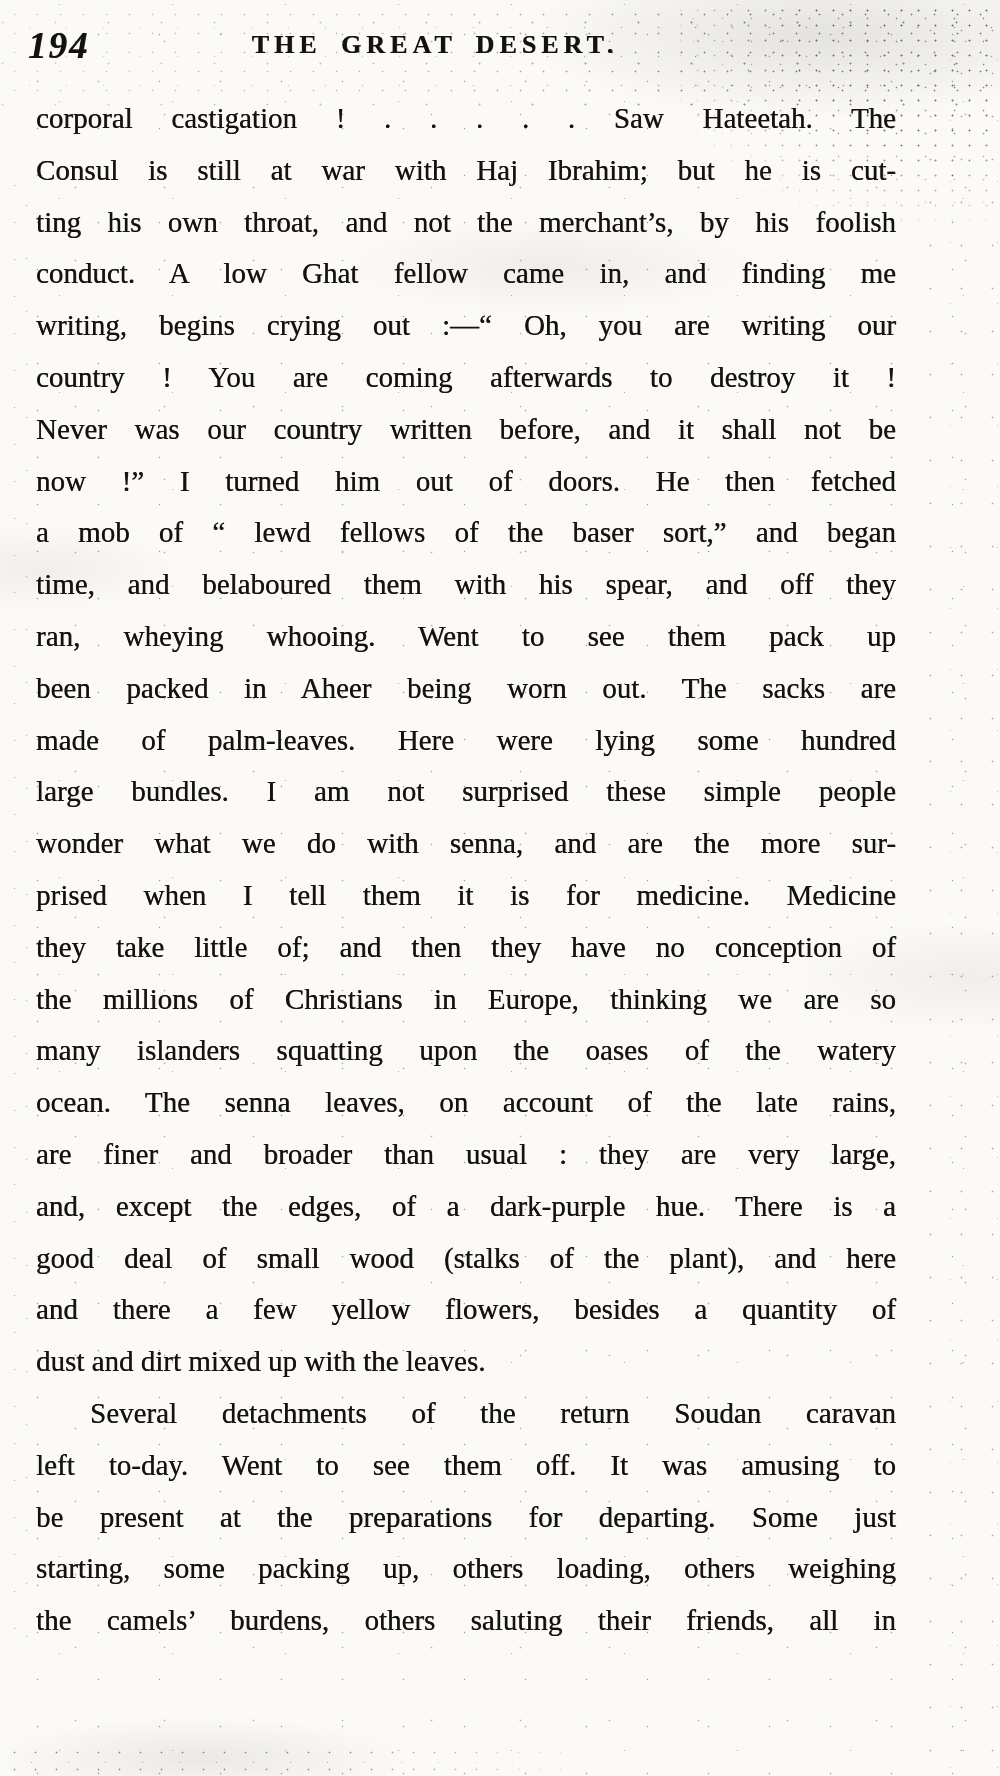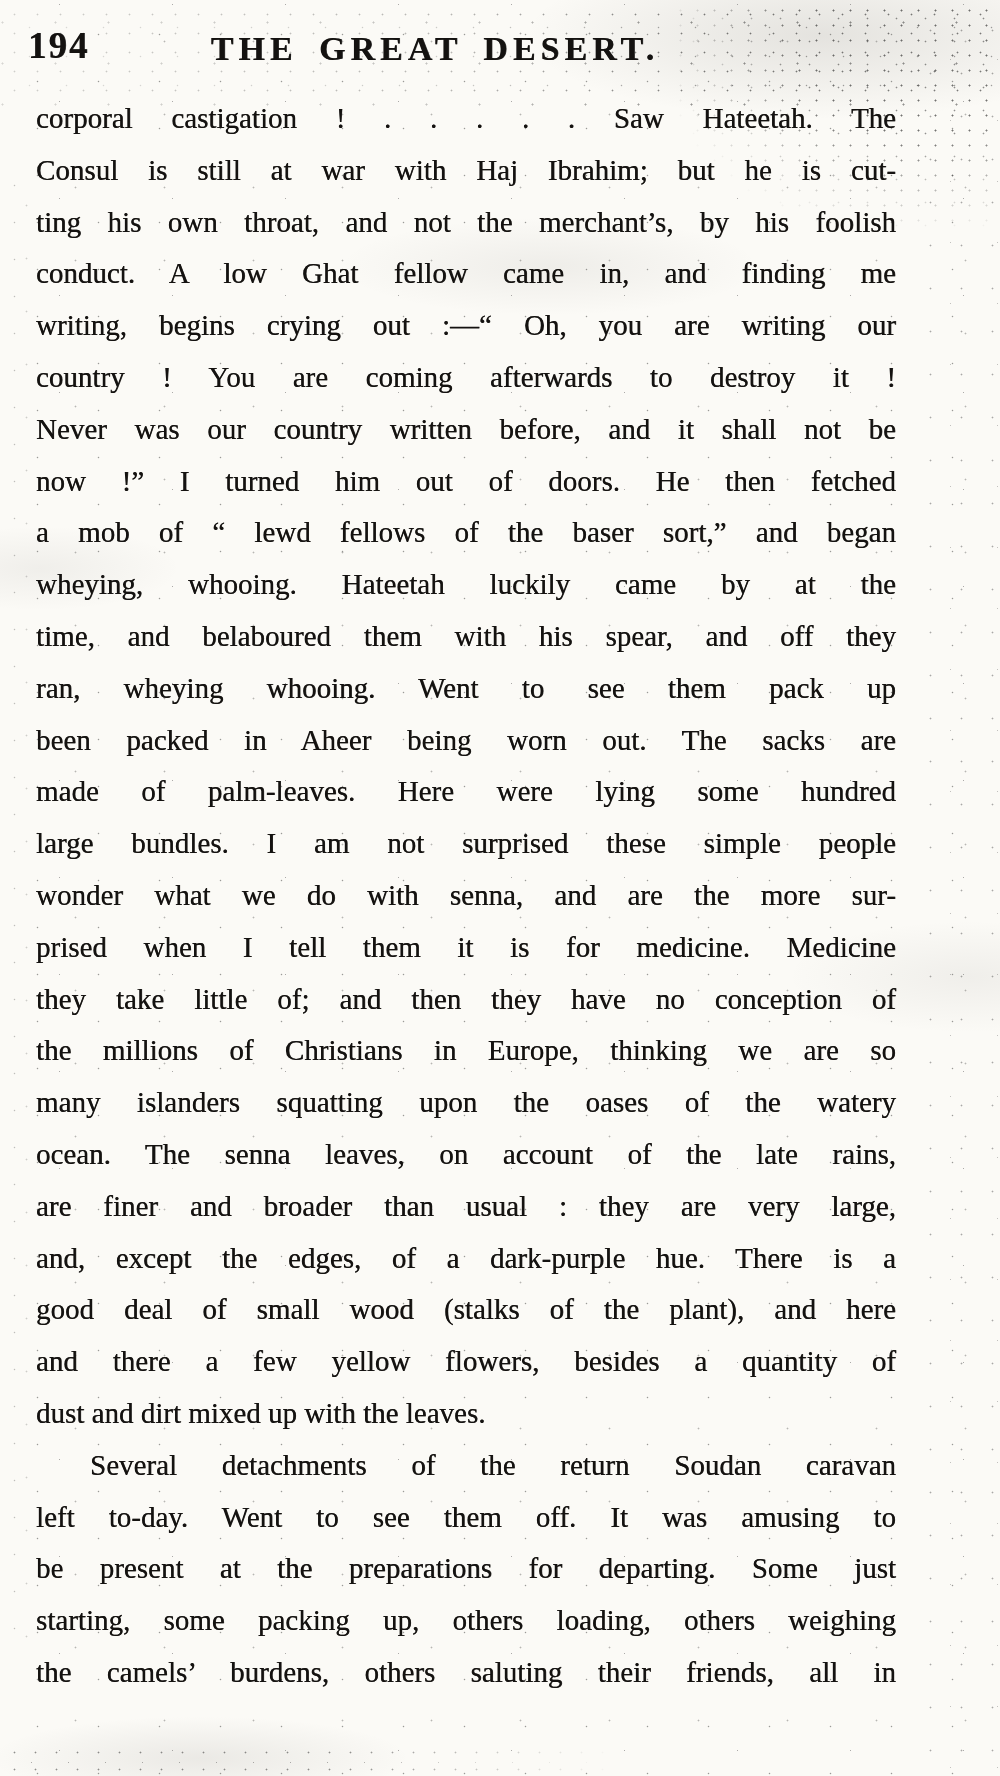--- a/index.html
+++ b/index.html
@@ -10,25 +10,26 @@
     color: #141210;
     font-family: "Liberation Serif", "DejaVu Serif", serif;
   }
 
   
   .page-header { position: absolute; top: 0; left: 0; width: 100%; height: 80px; }
   .page-number {
     position: absolute; left: 28px; top: 24px;
     font-size: 37px; font-weight: 700; letter-spacing: 2px;
     text-shadow: 0.4px 0.4px 0.6px rgba(10,10,10,.7);
+    font-style: italic;
   }
   .running-title {
     position: absolute; left: 0; top: 30px; width: 870px;
     text-align: center;
-    font-size: 34px; font-weight: 700; letter-spacing: 5px;
+    font-size: 26px; font-weight: 700; letter-spacing: 5px;
     word-spacing: 8px;
     text-shadow: 0.4px 0.4px 0.6px rgba(10,10,10,.7);
   }
 
   
   .page-body {
     position: absolute; top: 93px; left: 36px; width: 860px;
     font-size: 29px; line-height: 51.8px;
     text-shadow: 0.35px 0.35px 0.55px rgba(12,10,8,.8);
   }
@@ -129,21 +130,20 @@
   <div>
     <div class="line">corporal castigation ! . . . . . Saw Hateetah. The</div>
     <div class="line">Consul is still at war with Haj Ibrahim; but he is cut-</div>
     <div class="line">ting his own throat, and not the merchant’s, by his foolish</div>
     <div class="line">conduct. A low Ghat fellow came in, and finding me</div>
     <div class="line">writing, begins crying out :—“ Oh, you are writing our</div>
     <div class="line">country ! You are coming afterwards to destroy it !</div>
     <div class="line">Never was our country written before, and it shall not be</div>
     <div class="line">now !” I turned him out of doors. He then fetched</div>
     <div class="line">a mob of “ lewd fellows of the baser sort,” and began</div>
-    <div class="line">wheying, whooing. Hateetah luckily came by at the</div>
     <div class="line">time, and belaboured them with his spear, and off they</div>
     <div class="line">ran, wheying whooing. Went to see them pack up</div>
     <div class="line">been packed in Aheer being worn out. The sacks are</div>
     <div class="line">made of palm-leaves. Here were lying some hundred</div>
     <div class="line">large bundles. I am not surprised these simple people</div>
     <div class="line">wonder what we do with senna, and are the more sur-</div>
     <div class="line">prised when I tell them it is for medicine. Medicine</div>
     <div class="line">they take little of; and then they have no conception of</div>
     <div class="line">the millions of Christians in Europe, thinking we are so</div>
     <div class="line">many islanders squatting upon the oases of the watery</div>

